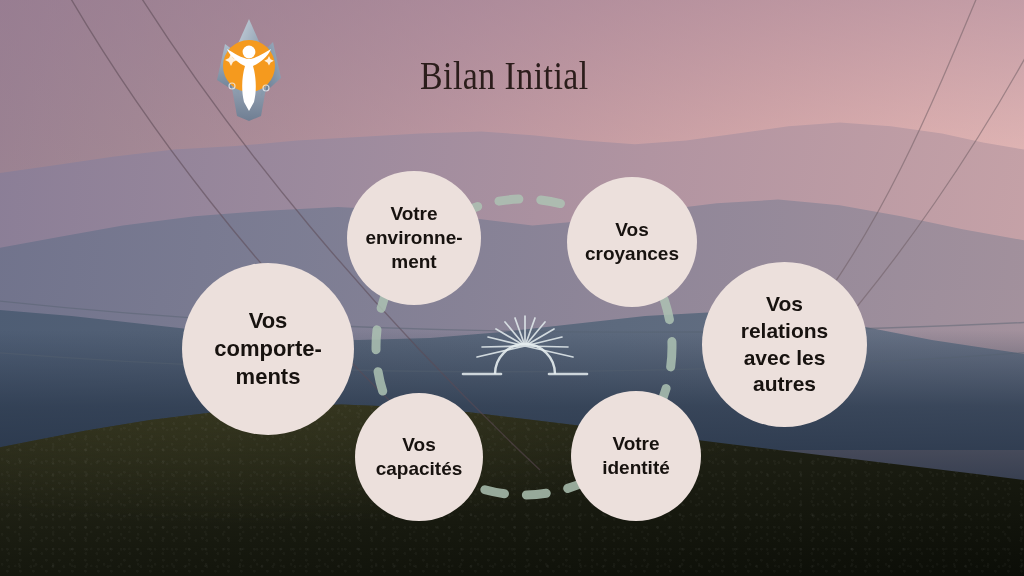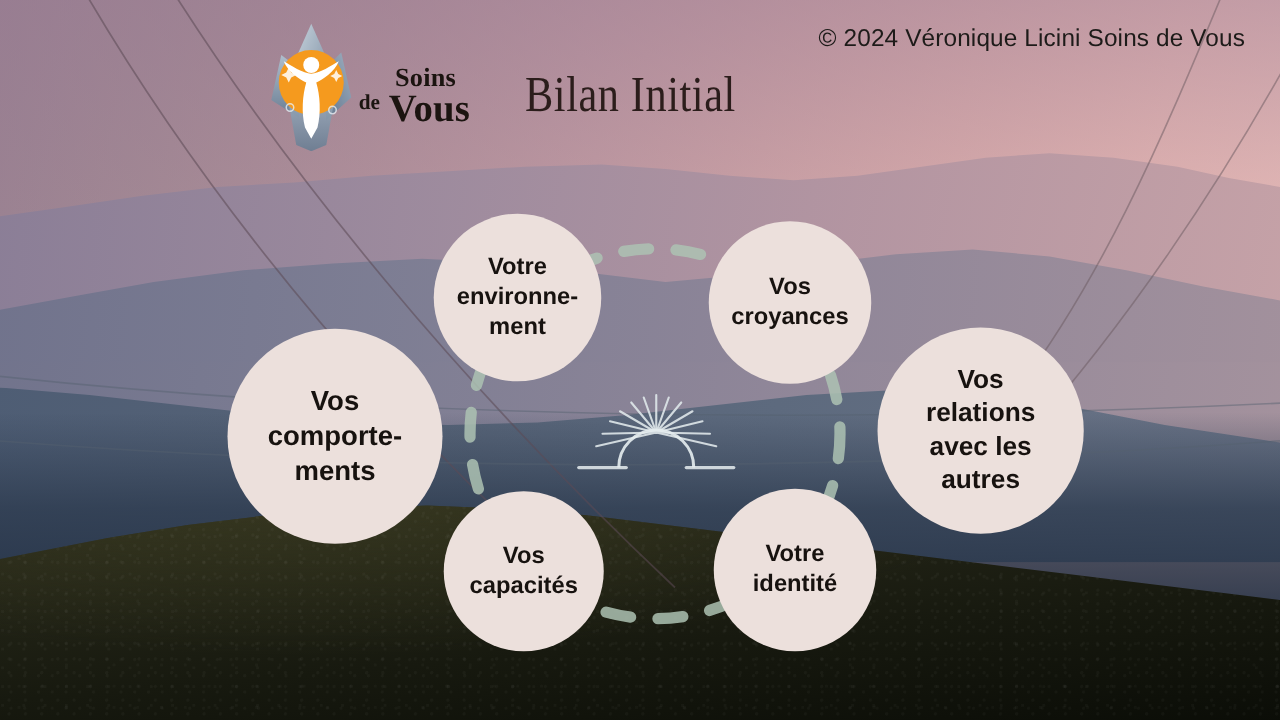--- a/index.html
+++ b/index.html
@@ -180,21 +180,20 @@
     <g fill="none" stroke="#6b5a60" stroke-width="1.3" opacity=".5">
       <path d="M 980 -10 C 930 110, 880 230, 800 330"></path>
       <path d="M 1035 40 C 975 150, 900 260, 820 350"></path>
     </g>
     <g fill="none" stroke="#55616f" stroke-width="1.3" opacity=".45">
       <path d="M -10 300 C 220 325, 560 345, 1034 322"></path>
       <path d="M -10 352 C 240 372, 600 384, 1034 352"></path>
     </g>
   </svg>
 
-  <div class="copyright">© 2024 Véronique Licini Soins de Vous</div>
 
   <div class="logo-wrap">
     <svg class="logo-mark" viewBox="0 0 100 105">
       <defs>
         <linearGradient id="mtnA" x1="0" y1="0" x2="1" y2="1">
           <stop offset="0%" stop-color="#c6d2dc"></stop>
           <stop offset="100%" stop-color="#7d8fa3"></stop>
         </linearGradient>
         <linearGradient id="mtnB" x1="0" y1="0" x2="0" y2="1">
           <stop offset="0%" stop-color="#aebecd"></stop>
@@ -217,25 +216,20 @@
                C 67 36, 56 43, 50 43 Z" fill="#ffffff"></path>
       <g fill="#ffffff" opacity=".85">
         <path d="M32 38 l2 4 4 2 -4 2 -2 4 -2 -4 -4 -2 4 -2z"></path>
         <path d="M70 40 l1.6 3.2 3.2 1.6 -3.2 1.6 -1.6 3.2 -1.6 -3.2 -3.2 -1.6 3.2 -1.6z"></path>
       </g>
       <g fill="none" stroke="#e8eef3" stroke-width="1.2" opacity=".8">
         <circle cx="33" cy="70" r="3"></circle>
         <circle cx="67" cy="72" r="3"></circle>
       </g>
     </svg>
-    <div class="logo-text">
-      <div class="logo-soins">Soins</div>
-      <div class="logo-de">de</div>
-      <div class="logo-vous">Vous</div>
-    </div>
   </div>
 
   <div class="page-title">Bilan Initial</div>
 
   <div class="diagram">
 
     <svg width="1024" height="576" viewBox="0 0 1024 576" style="position:absolute;inset:0">
       <ellipse cx="524" cy="347" rx="148" ry="148" fill="none" stroke="#adc2b3" stroke-width="9" stroke-linecap="round" stroke-dasharray="20 22" opacity=".85"></ellipse>
     </svg>
 

